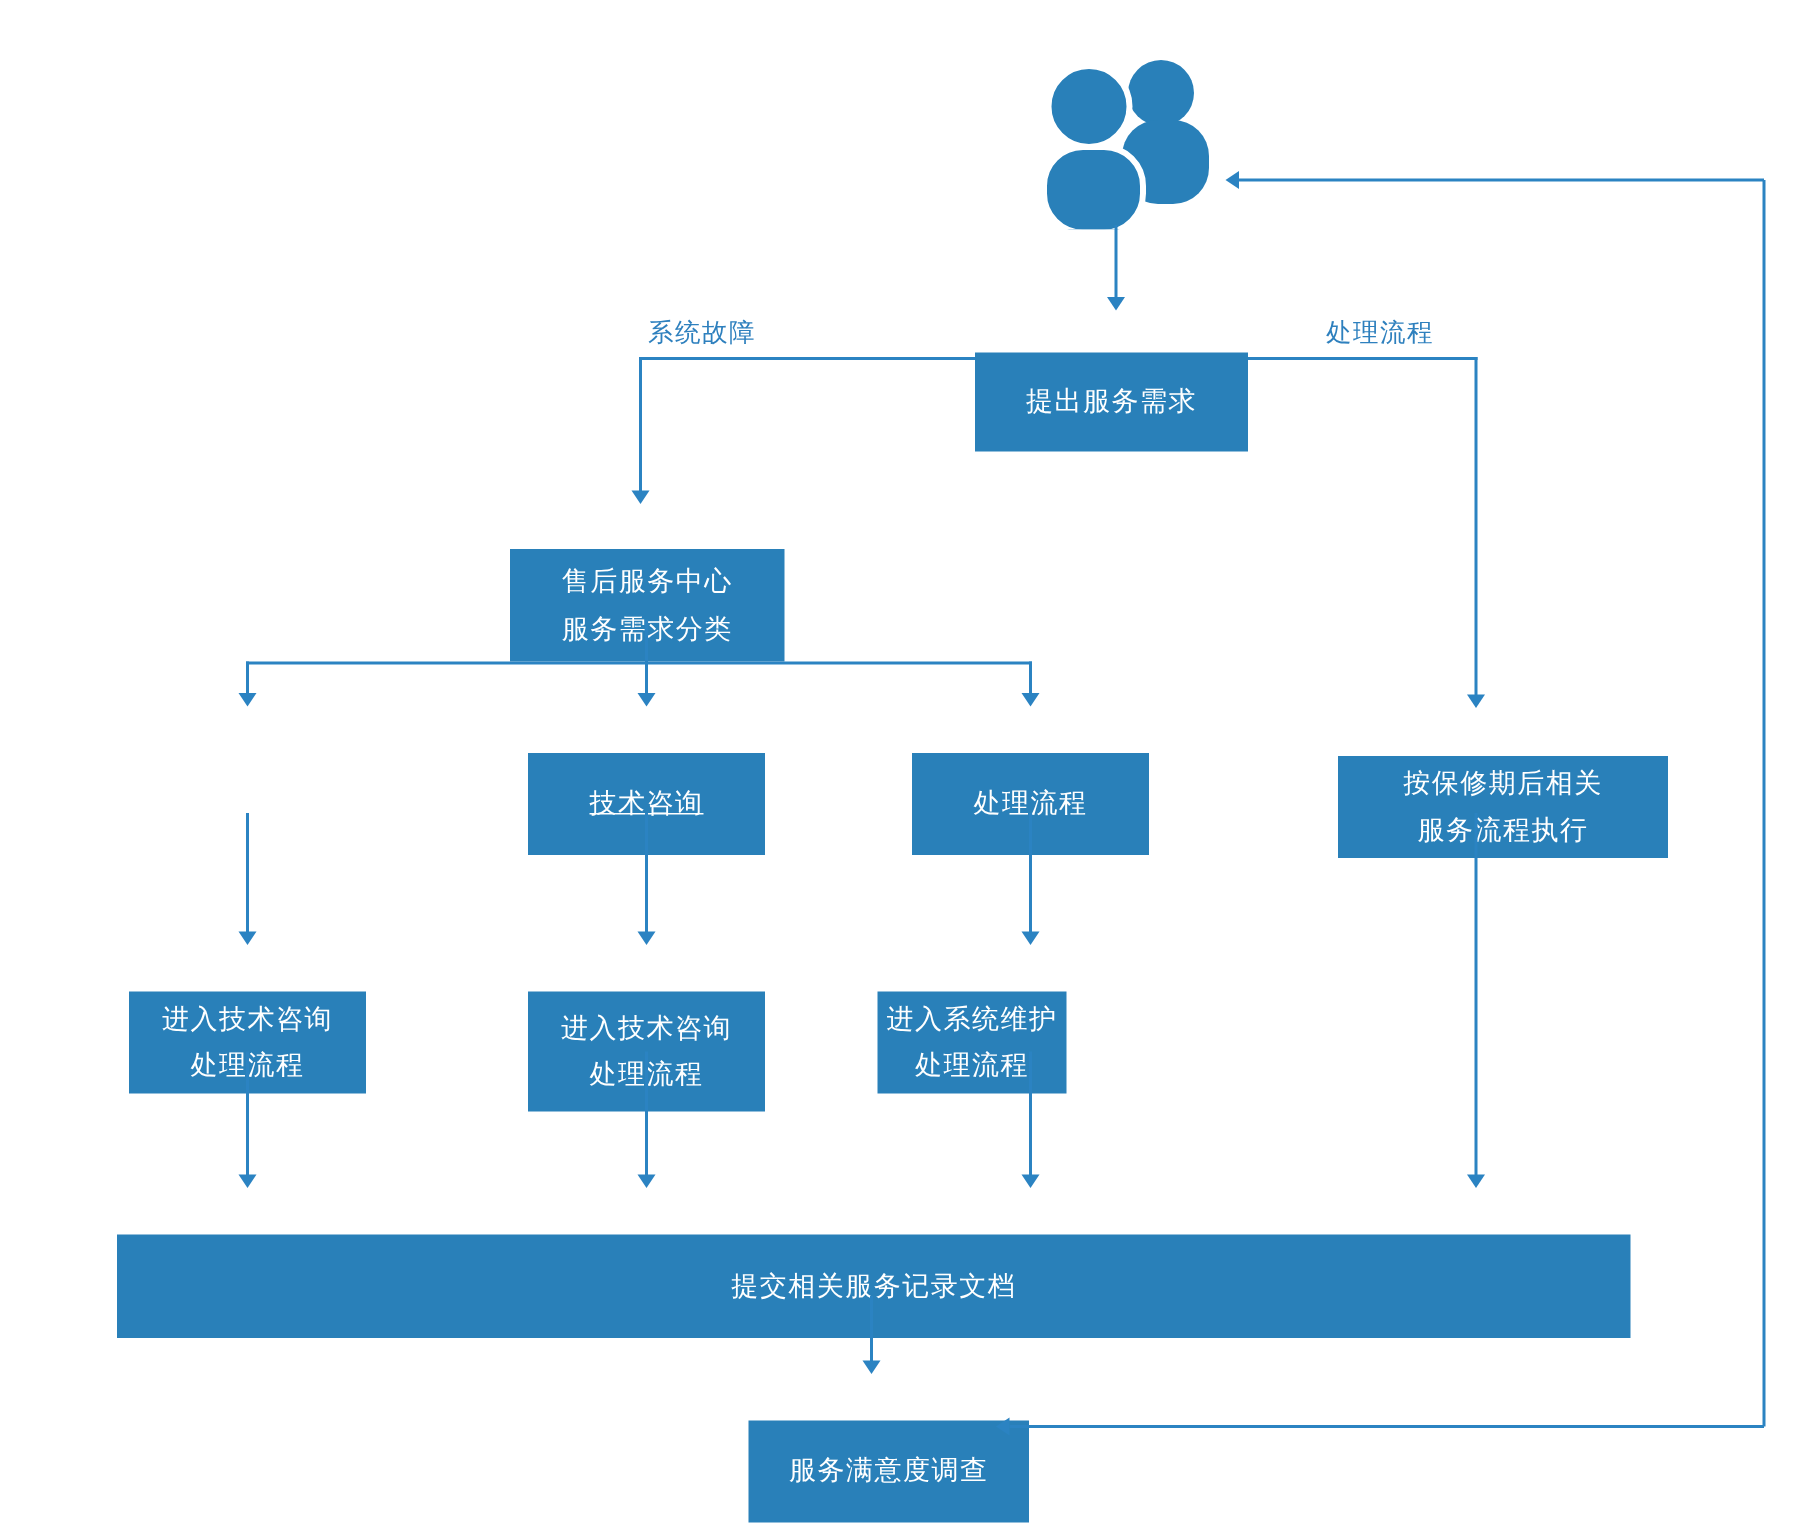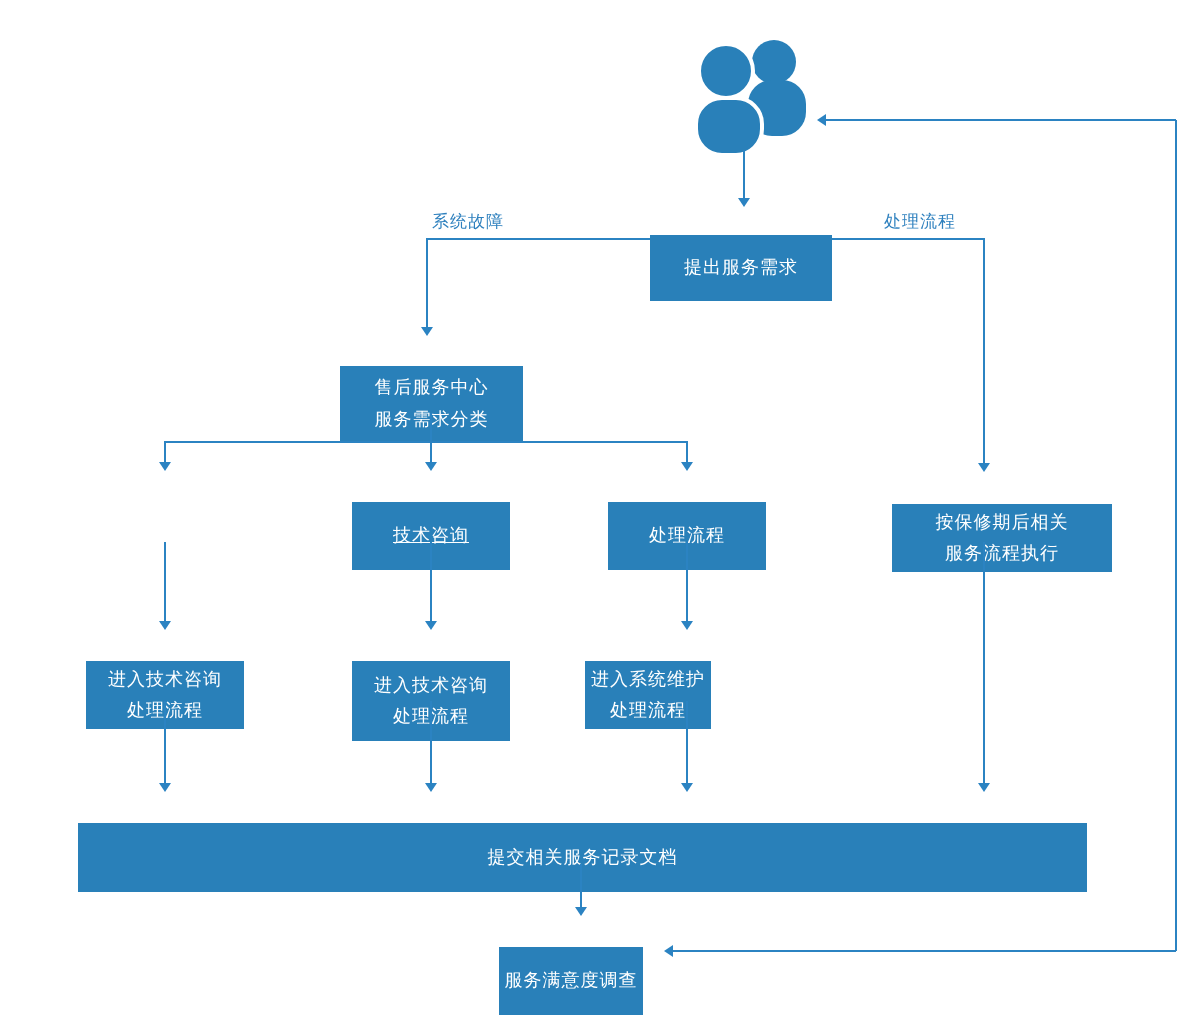--- a/index.html
+++ b/index.html
@@ -103,21 +103,21 @@
   <div class="vline" style="left:686px;top:701px;height:83px;"></div>
   <div class="arrow-down" style="left:681px;top:783px;"></div>
   <div class="vline" style="left:983px;top:542px;height:242px;"></div>
   <div class="arrow-down" style="left:978px;top:783px;"></div>
 
   <div class="box" style="left:78px;top:795px;width:1009px;height:69px;">提交相关服务记录文档</div>
 
   <div class="vline" style="left:580px;top:864px;height:44px;"></div>
   <div class="arrow-down" style="left:575px;top:907px;"></div>
 
-  <div class="box" style="left:499px;top:919px;width:144px;height:68px;">服务满意度调查</div>
+  <div class="box" style="left:499px;top:919px;width:187px;height:68px;">服务满意度调查</div>
 
   <div class="vline" style="left:1175px;top:120px;height:831px;"></div>
   <div class="hline" style="left:826px;top:119px;width:350px;"></div>
   <div class="arrow-left" style="left:817px;top:114px;"></div>
   <div class="hline" style="left:673px;top:950px;width:503px;"></div>
   <div class="arrow-left" style="left:664px;top:945px;"></div>
 
 </div>
 
 </body></html>

